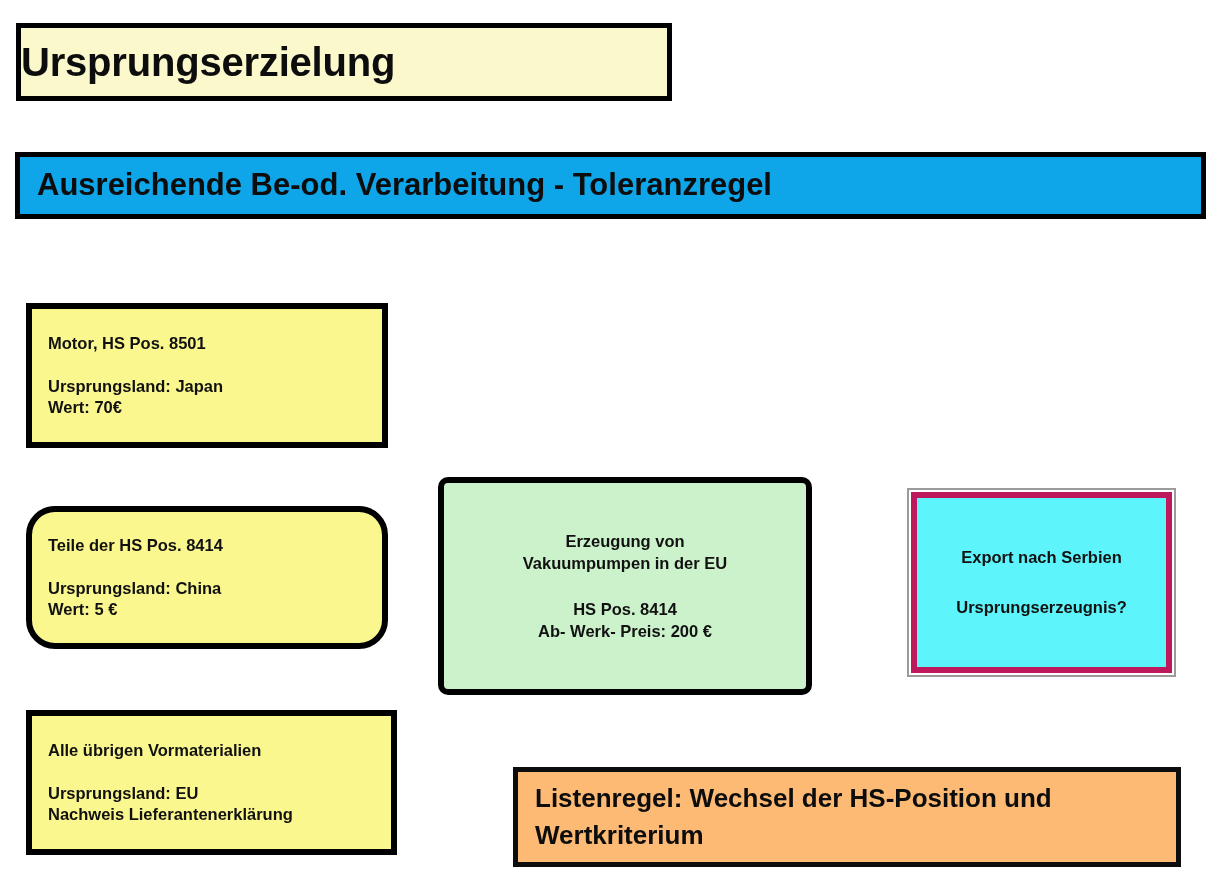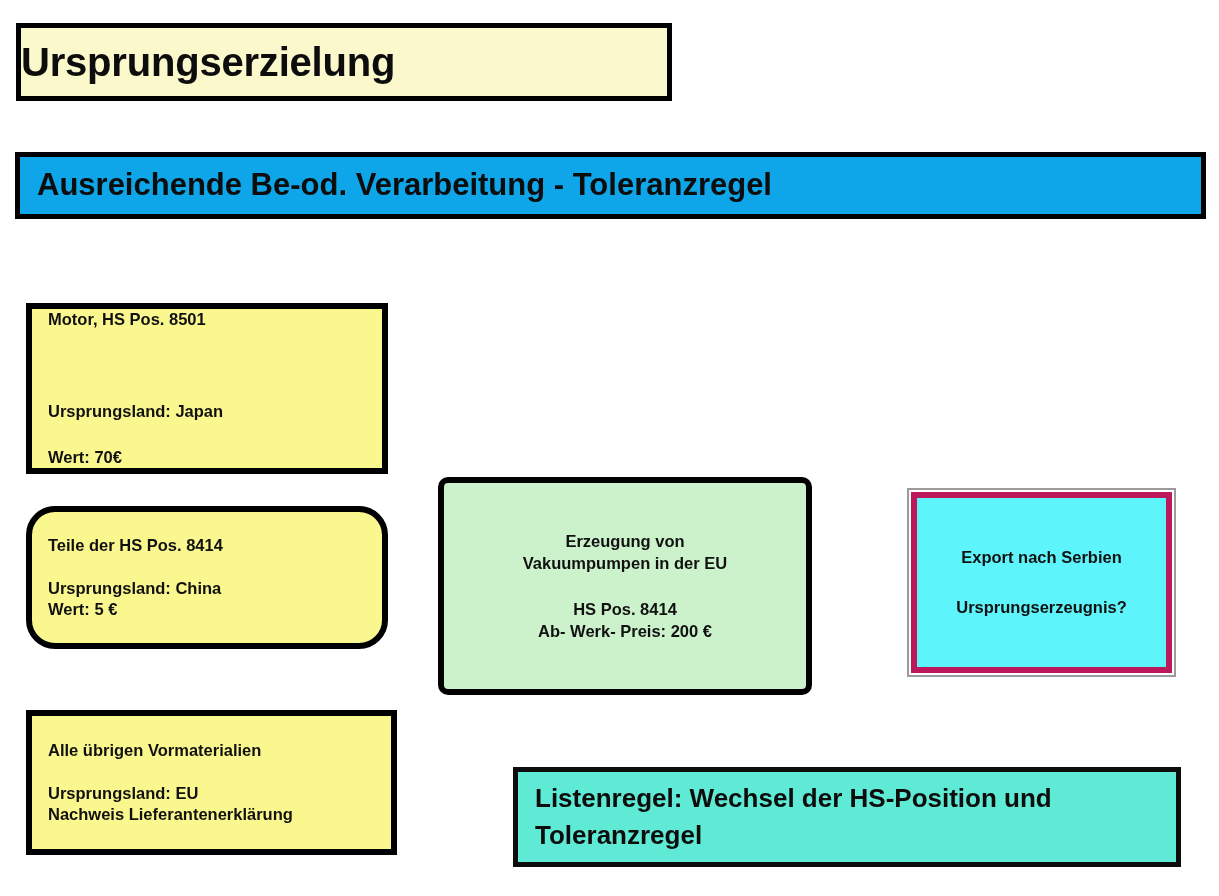--- a/index.html
+++ b/index.html
@@ -77,21 +77,21 @@
     padding-left: 16px;
     font-size: 16.5px;
     font-weight: bold;
     color: #111111;
     line-height: 1.28;
   }
   .yellow-box .gap {
     height: 22px;
   }
 
-  #box-motor   { left: 26px;  top: 303px; width: 362px; height: 171px; justify-content: space-between; }
+  #box-motor   { left: 26px;  top: 303px; width: 362px; height: 145px; }
   #box-teile   { left: 26px;  top: 506px; width: 362px; height: 143px; border-radius: 29px; }
   #box-uebrige { left: 26px;  top: 710px; width: 371px; height: 145px; }
 
   
   .green-box {
     position: absolute;
     left: 438px;
     top: 477px;
     width: 374px;
     height: 218px;
@@ -143,21 +143,21 @@
     height: 28px;
   }
 
   
   .orange-rule {
     position: absolute;
     left: 513px;
     top: 767px;
     width: 668px;
     height: 100px;
-    background: #5eead4;
+    background: #fdba74;
     border: 5px solid #0d0d0d;
     box-sizing: border-box;
     display: flex;
     flex-direction: column;
     justify-content: center;
   }
   .orange-rule .line {
     padding-left: 17px;
     font-size: 26px;
     font-weight: bold;
@@ -208,16 +208,16 @@
   </div>
 
   <div class="cyan-box">
     <div class="line">Export nach Serbien</div>
     <div class="gap"></div>
     <div class="line">Ursprungserzeugnis?</div>
   </div>
 
   <div class="orange-rule">
     <div class="line">Listenregel: Wechsel der HS-Position und</div>
-    <div class="line">Toleranzregel</div>
+    <div class="line">Wertkriterium</div>
   </div>
 
 </div>
 
 </body></html>

